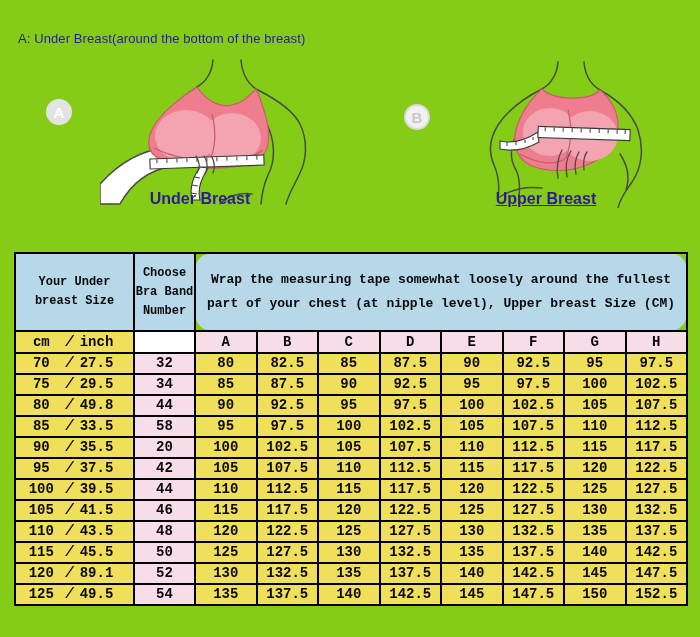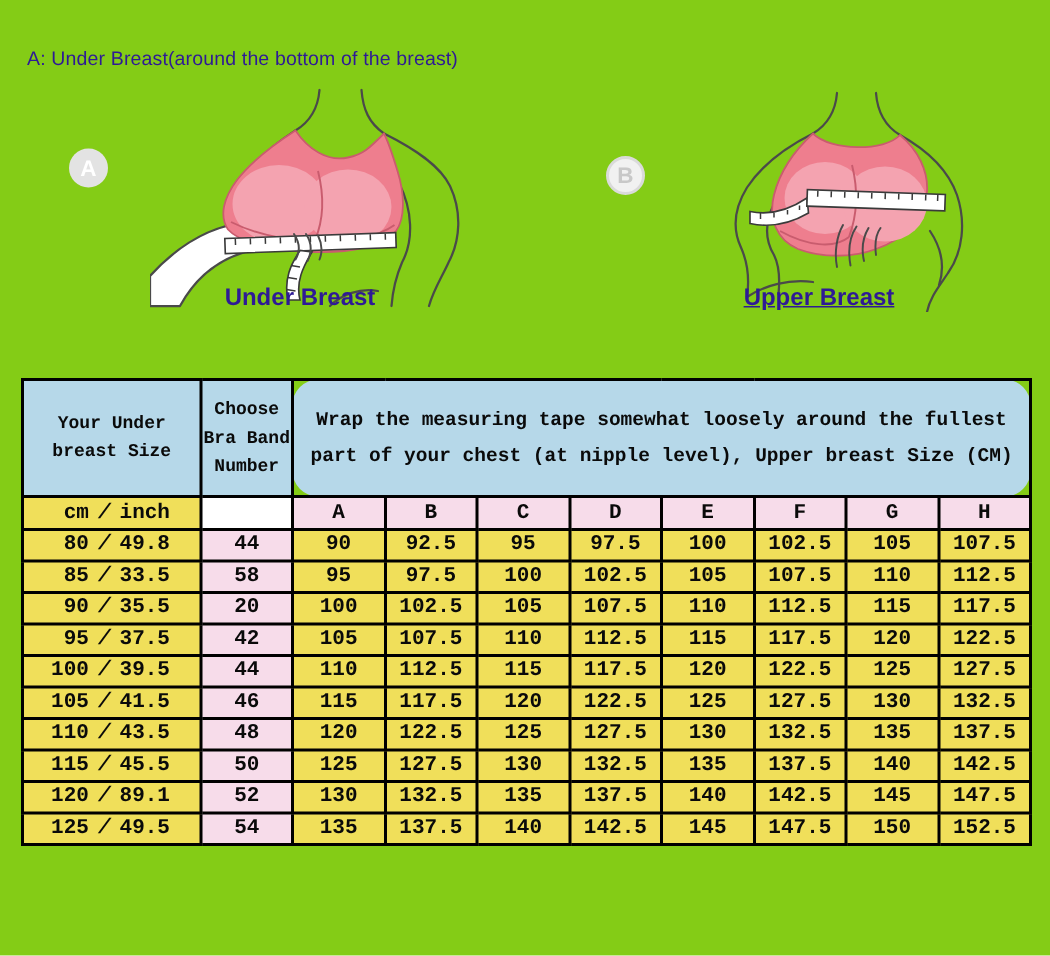--- a/index.html
+++ b/index.html
@@ -58,21 +58,21 @@
   tbody tr{height:19px;}
   .blue{background:var(--blue);}
   .yellow{background:var(--yellow);}
   .pink{background:var(--pink);}
   .white{background:#ffffff;}
   th.hd-col{font-size:12px;line-height:19px;}
   th.hd-wide{font-size:13px;line-height:24px;white-space:pre-line;padding:0 4px;border-radius:17px;}
   tr.sub-row th{font-size:14px;line-height:20px;}
   tbody td{font-size:14px;line-height:19px;}
   .ub{display:flex;justify-content:center;align-items:center;}
-  .ub-cm{width:36px;text-align:right;}
+  .ub-cm{width:36px;text-align:center;}
   .ub-sl{padding:0 6px;font-style:italic;}
   .ub-in{width:46px;text-align:left;}
 </style>
 </head>
 <body>
 
 <div class="canvas">
 
   <div class="top-section">
 
@@ -218,20 +218,56 @@
           <th class="pink">C</th>
           <th class="pink">D</th>
           <th class="pink">E</th>
           <th class="pink">F</th>
           <th class="pink">G</th>
           <th class="pink">H</th>
         </tr>
     </thead>
     <tbody>
 
+    <tr>
+          <td class="yellow">
+            <span class="ub">
+              <span class="ub-cm">70</span>
+              <span class="ub-sl">/</span>
+              <span class="ub-in">27.5</span>
+            </span>
+          </td>
+          <td class="pink">32</td>
+          <td class="yellow">80</td>
+          <td class="yellow">82.5</td>
+          <td class="yellow">85</td>
+          <td class="yellow">87.5</td>
+          <td class="yellow">90</td>
+          <td class="yellow">92.5</td>
+          <td class="yellow">95</td>
+          <td class="yellow">97.5</td>
+        </tr>
+        <tr>
+          <td class="yellow">
+            <span class="ub">
+              <span class="ub-cm">75</span>
+              <span class="ub-sl">/</span>
+              <span class="ub-in">29.5</span>
+            </span>
+          </td>
+          <td class="pink">34</td>
+          <td class="yellow">85</td>
+          <td class="yellow">87.5</td>
+          <td class="yellow">90</td>
+          <td class="yellow">92.5</td>
+          <td class="yellow">95</td>
+          <td class="yellow">97.5</td>
+          <td class="yellow">100</td>
+          <td class="yellow">102.5</td>
+        </tr>
         <tr>
           <td class="yellow">
             <span class="ub">
               <span class="ub-cm">80</span>
               <span class="ub-sl">/</span>
               <span class="ub-in">49.8</span>
             </span>
           </td>
           <td class="pink">44</td>
           <td class="yellow">90</td>

